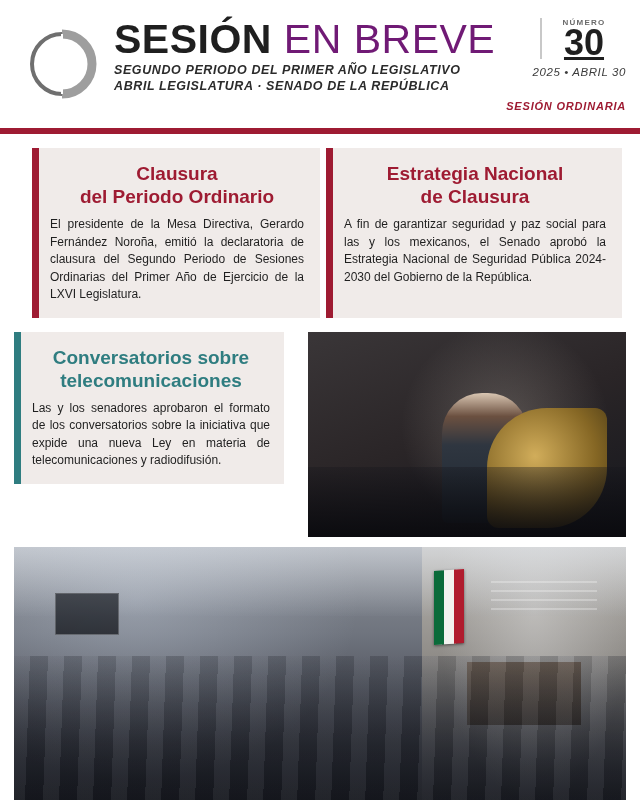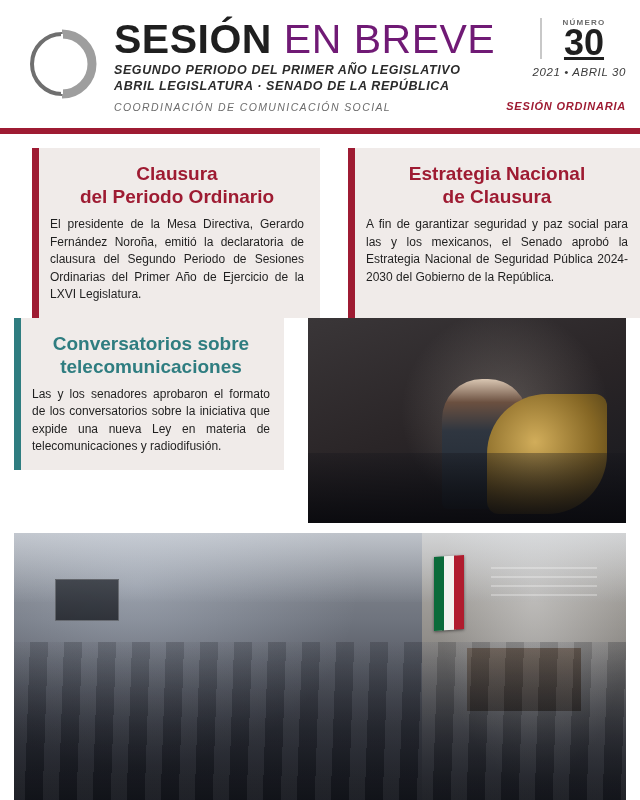--- a/index.html
+++ b/index.html
@@ -126,21 +126,21 @@
     white-space: nowrap;
   }
 
   
   .cards {
     position: relative;
     padding: 14px 14px 0 14px;
   }
   .card-row {
     display: flex;
-    gap: 28px;
+    gap: 6px;
     padding-left: 18px;
   }
   .card {
     background: #f0ebe9;
     position: relative;
     padding: 14px 16px 14px 18px;
   }
   .card::before {
     content: "";
     position: absolute;
@@ -161,20 +161,21 @@
     line-height: 17.5px;
     color: #1f1f1f;
     text-align: justify;
   }
   .card-left  { flex: 0 0 288px; }
   .card-right { flex: 0 0 296px; }
 
   .row2 {
     display: flex;
     gap: 24px;
+    margin-top: 14px;
     align-items: stretch;
   }
   .card-wide {
     flex: 0 0 270px;
     background: #f0ebe9;
     position: relative;
     padding: 14px 14px 14px 18px;
     align-self: flex-start;
   }
   .card-wide::before {
@@ -309,24 +310,23 @@
         <div class="issue-box">
           <div class="issue-label">NÚMERO</div>
           <div class="issue-number">30</div>
         </div>
       </div>
 
       <div class="subtitle-row">
         <div class="subtitle-left">
           <div class="sub1">SEGUNDO PERIODO DEL PRIMER AÑO LEGISLATIVO</div>
           <div class="sub2">ABRIL LEGISLATURA · SENADO DE LA REPÚBLICA</div>
-          <div class="sub3">COORDINACIÓN DE COMUNICACIÓN SOCIAL</div>
         </div>
         <div style="text-align:right;">
-          <div class="issue-date">2021 • ABRIL 30</div>
+          <div class="issue-date">2025 • ABRIL 30</div>
           <div class="session-type">SESIÓN ORDINARIA</div>
         </div>
       </div>
     </div>
     <div class="header-rule"></div>
   </div>
 
   <div class="cards">
 
     <div class="card-row">

